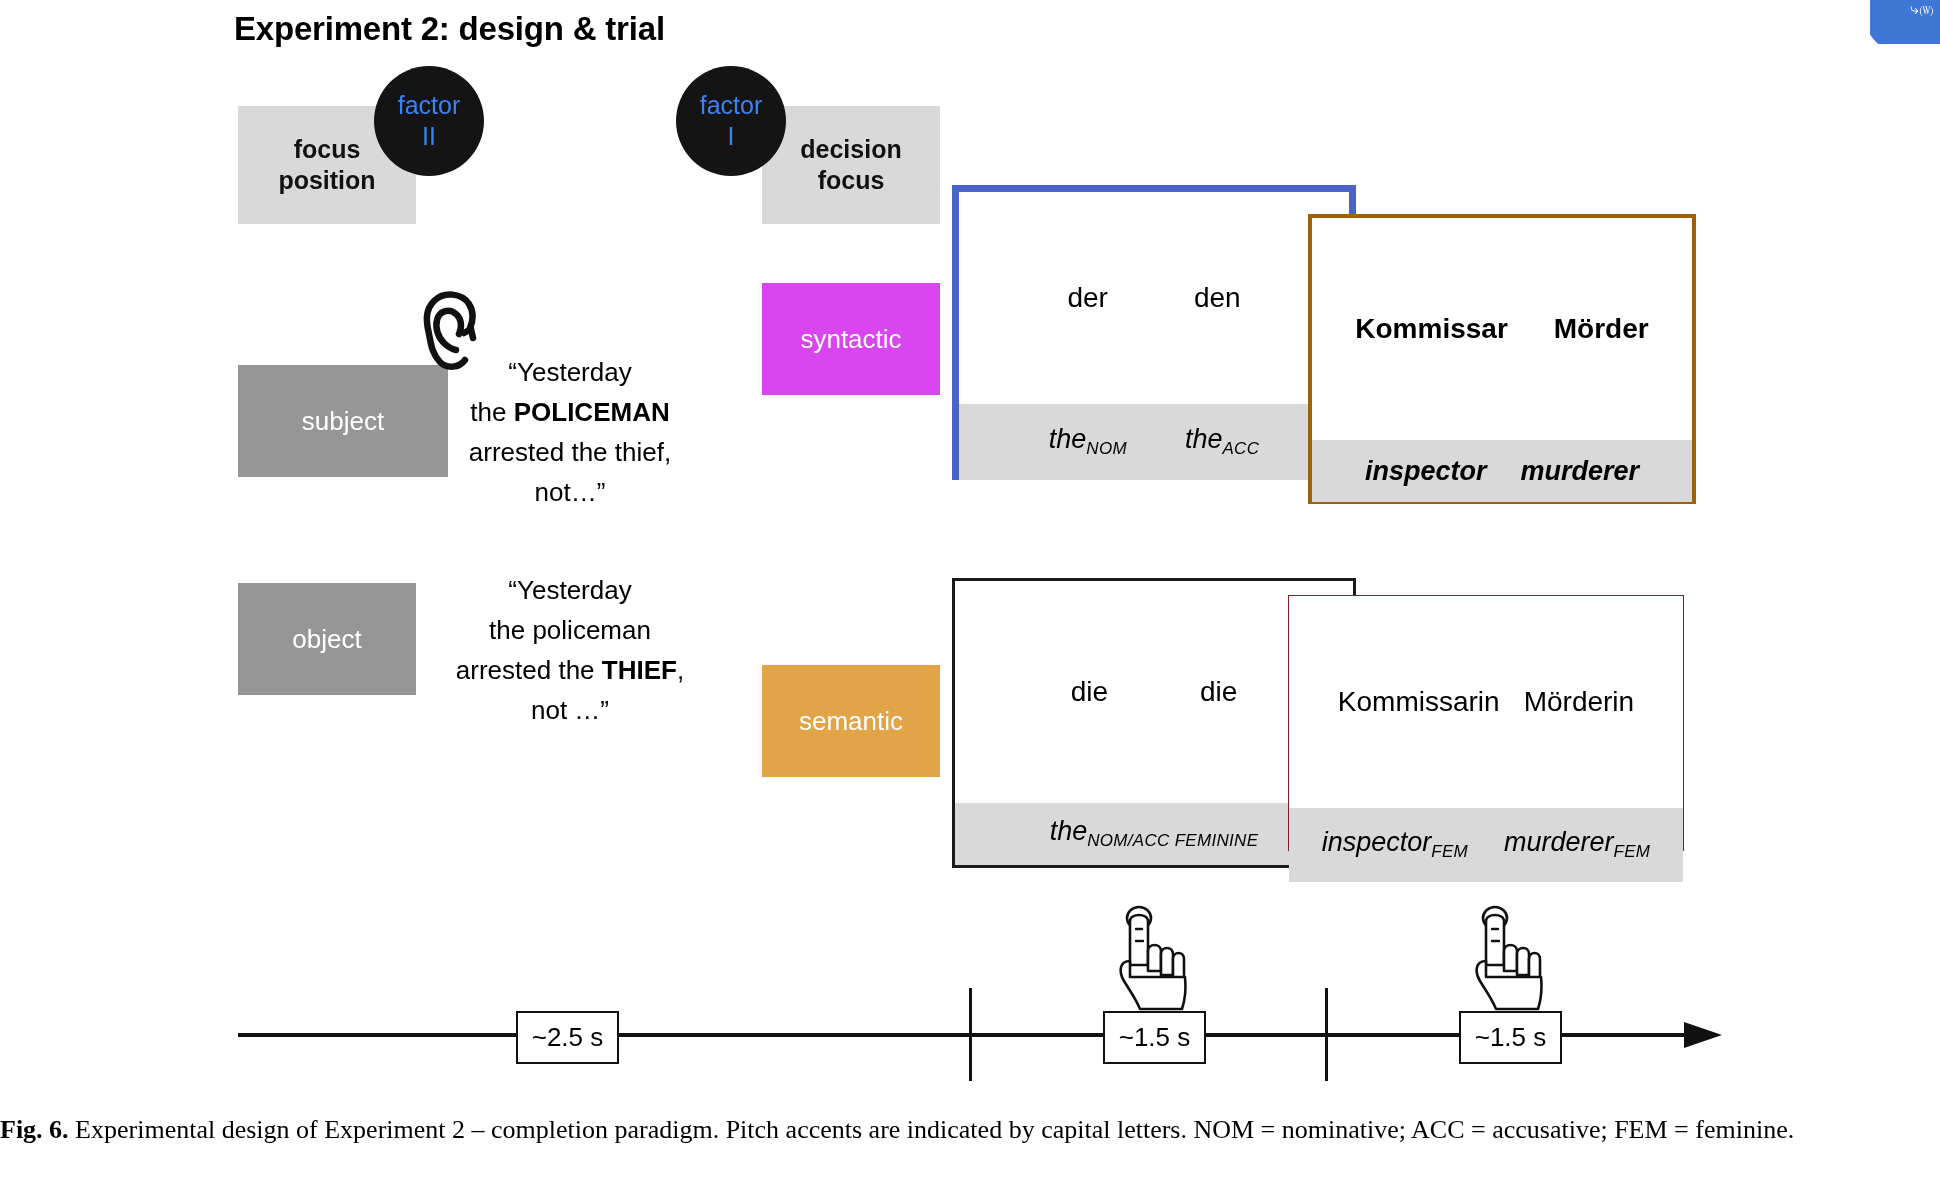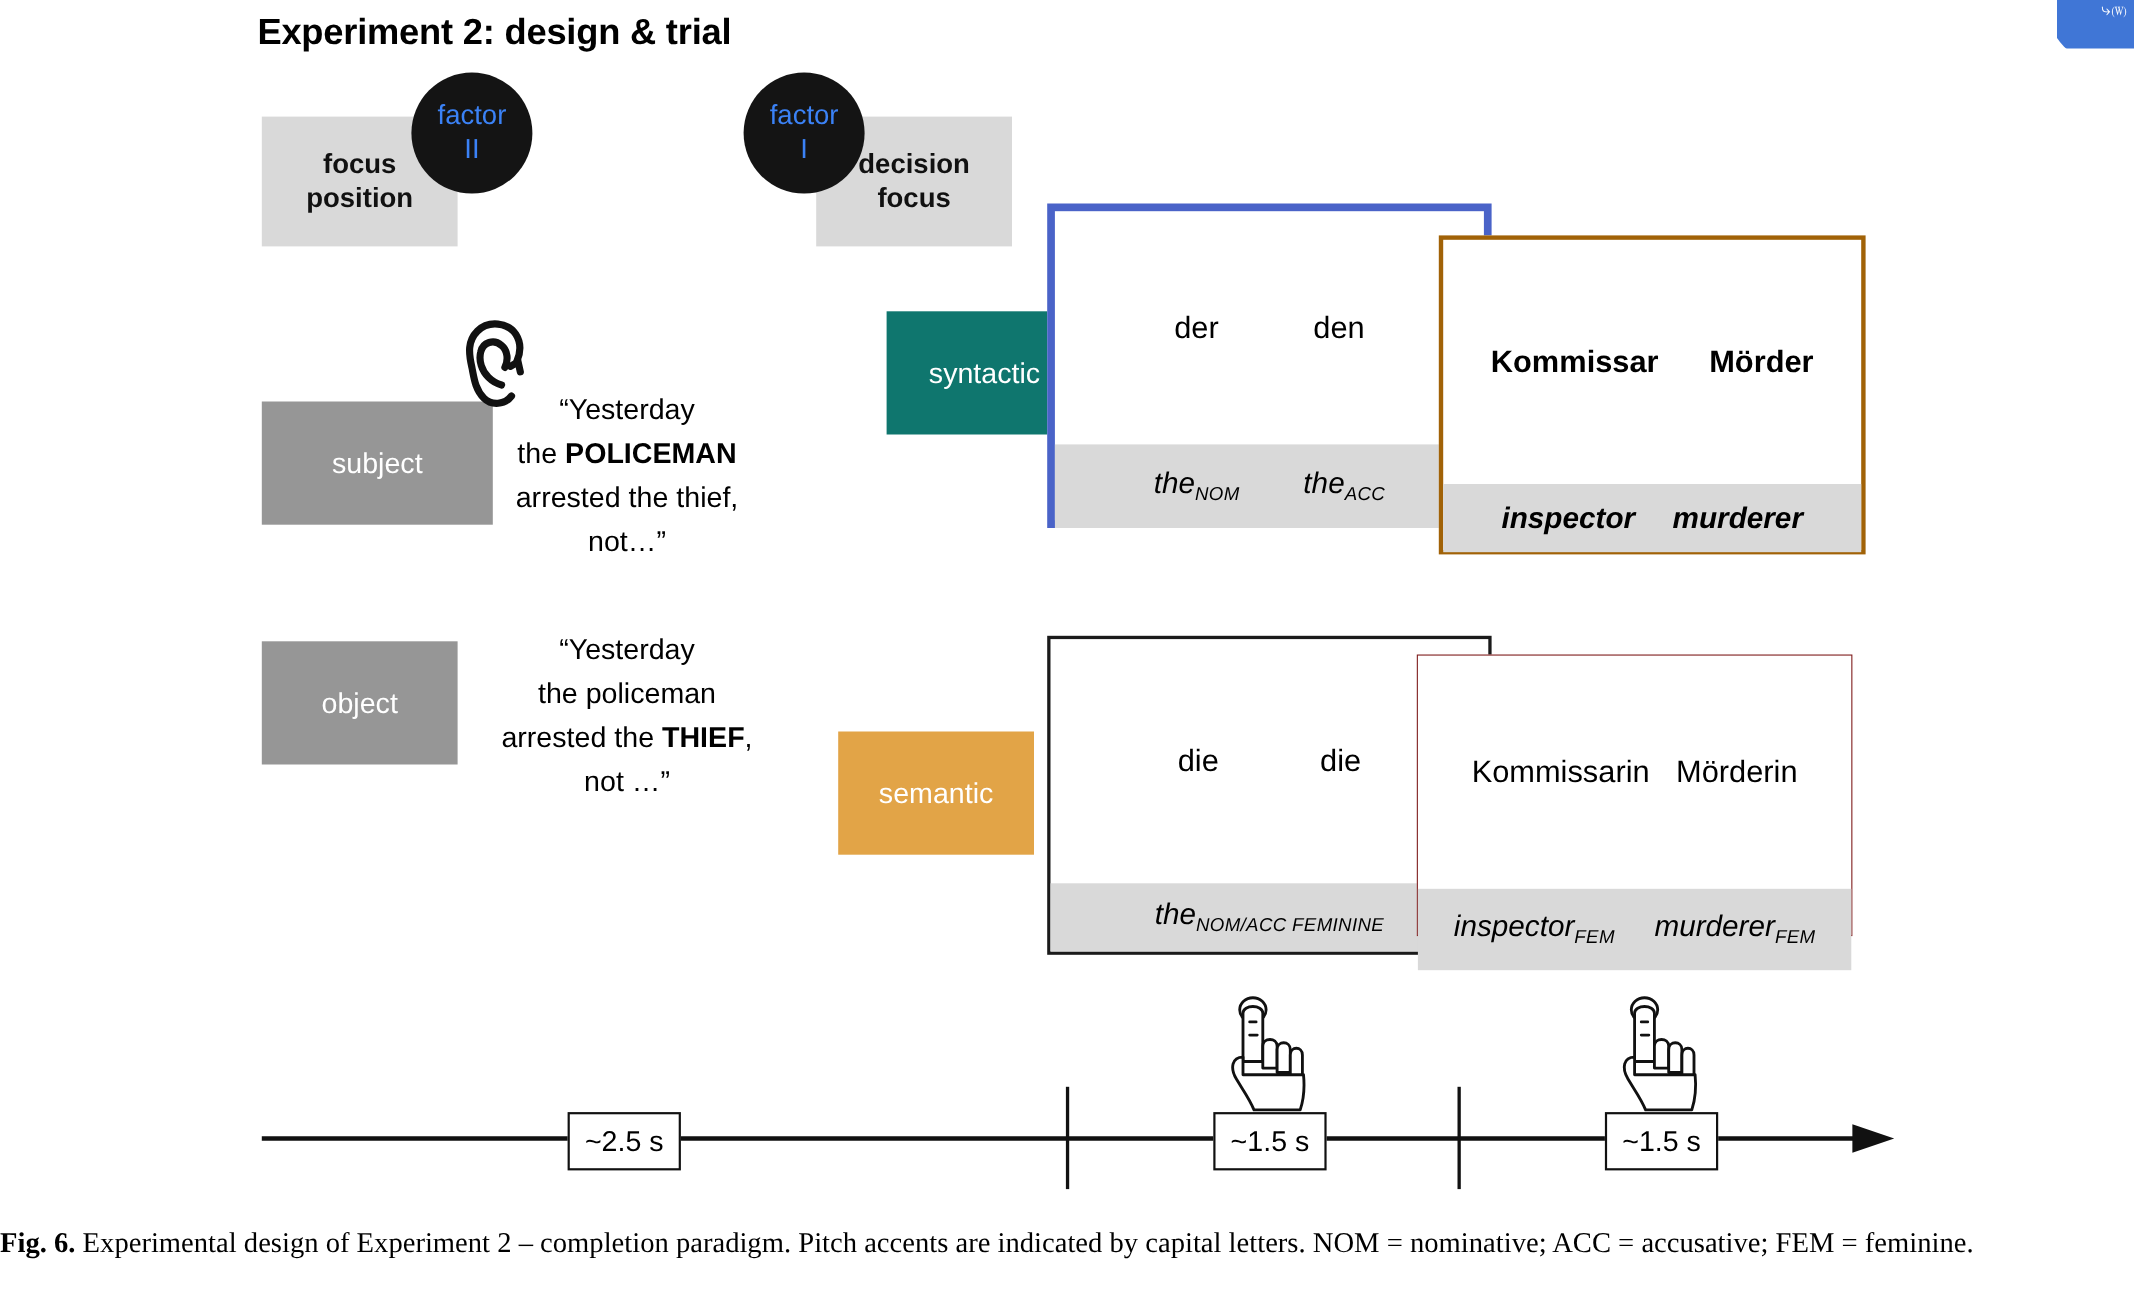--- a/index.html
+++ b/index.html
@@ -73,21 +73,21 @@
     font-weight: bold;
     font-size: 25px;
     line-height: 31px;
     color: #111;
   }
   #chip-focus-position {
     left: 238px; top: 106px;
     width: 178px; height: 118px;
   }
   #chip-decision-type {
-    left: 742px; top: 106px;
+    left: 762px; top: 106px;
     width: 178px; height: 118px;
   }
 
   
   .factor-circle {
     border-radius: 50%;
     background: #141414;
     color: #3b82f6;
     display: flex;
     flex-direction: column;
@@ -127,21 +127,21 @@
   .quote b { font-weight: bold; }
 
   
   .dec-box {
     color: #ffffff;
     display: flex;
     align-items: center;
     justify-content: center;
     font-size: 26px;
   }
-  #dec-syntactic { left: 762px; top: 283px; width: 178px; height: 112px; background: #0f766e; margin-left: 44px; }
+  #dec-syntactic { left: 762px; top: 283px; width: 178px; height: 112px; background: #d946ef; }
   #dec-semantic  { left: 762px; top: 665px; width: 178px; height: 112px; background: #e2a447; }
 
   
   .card {
     background: #ffffff;
     box-sizing: border-box;
   }
   .card .card-top {
     display: flex;
     align-items: center;

